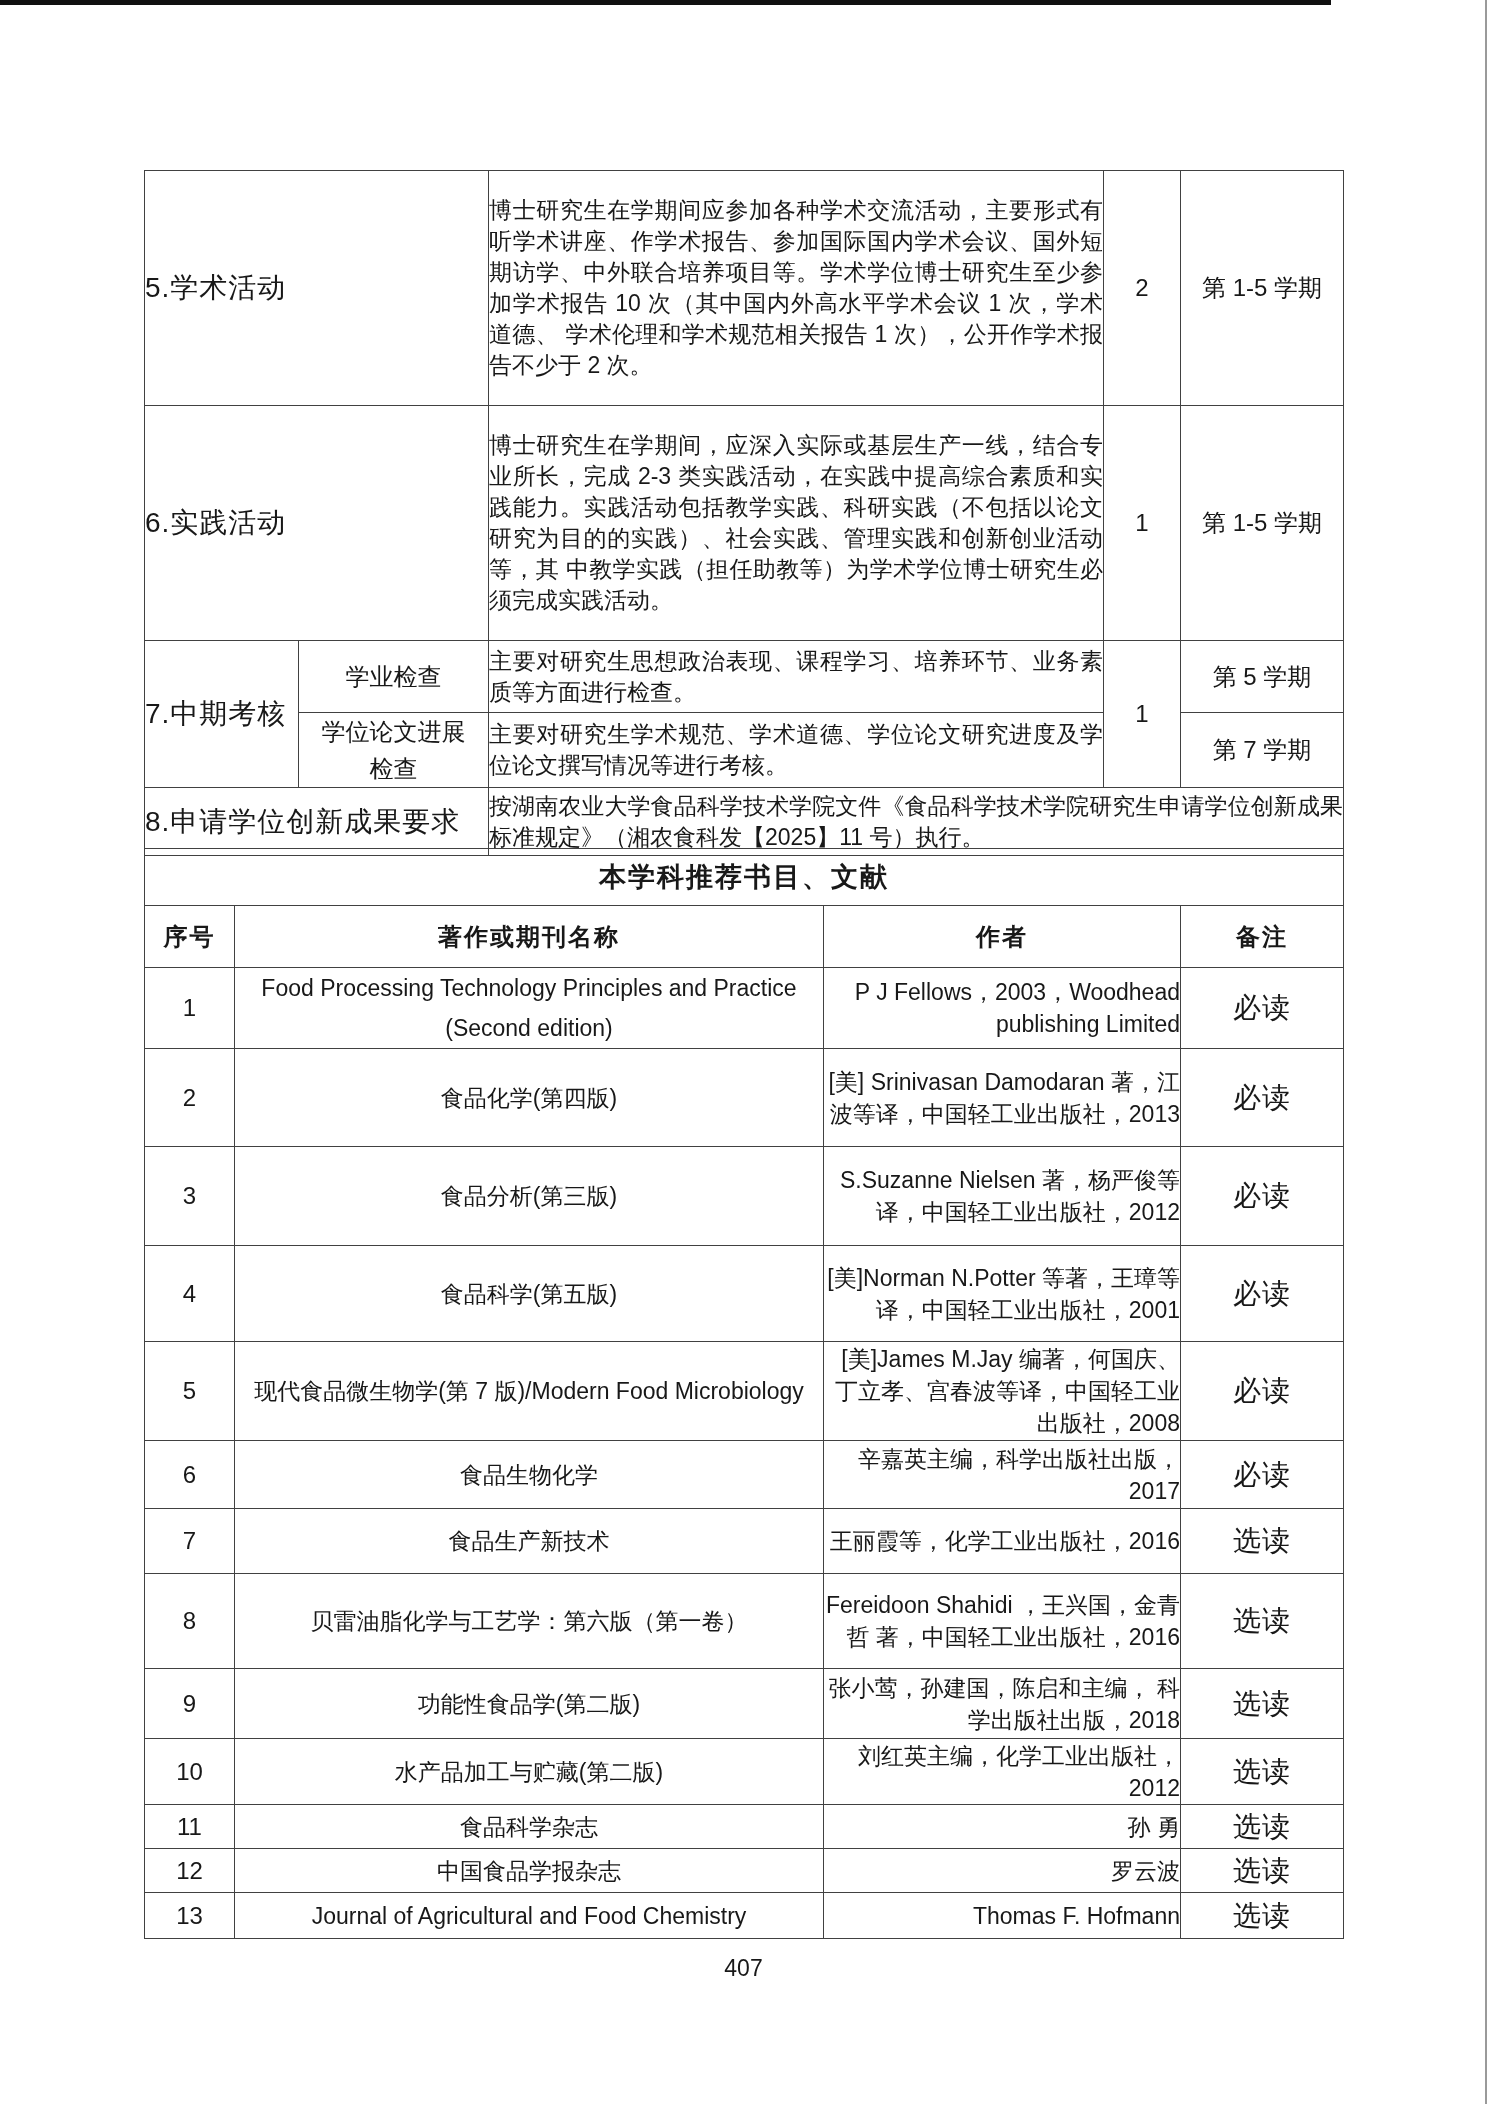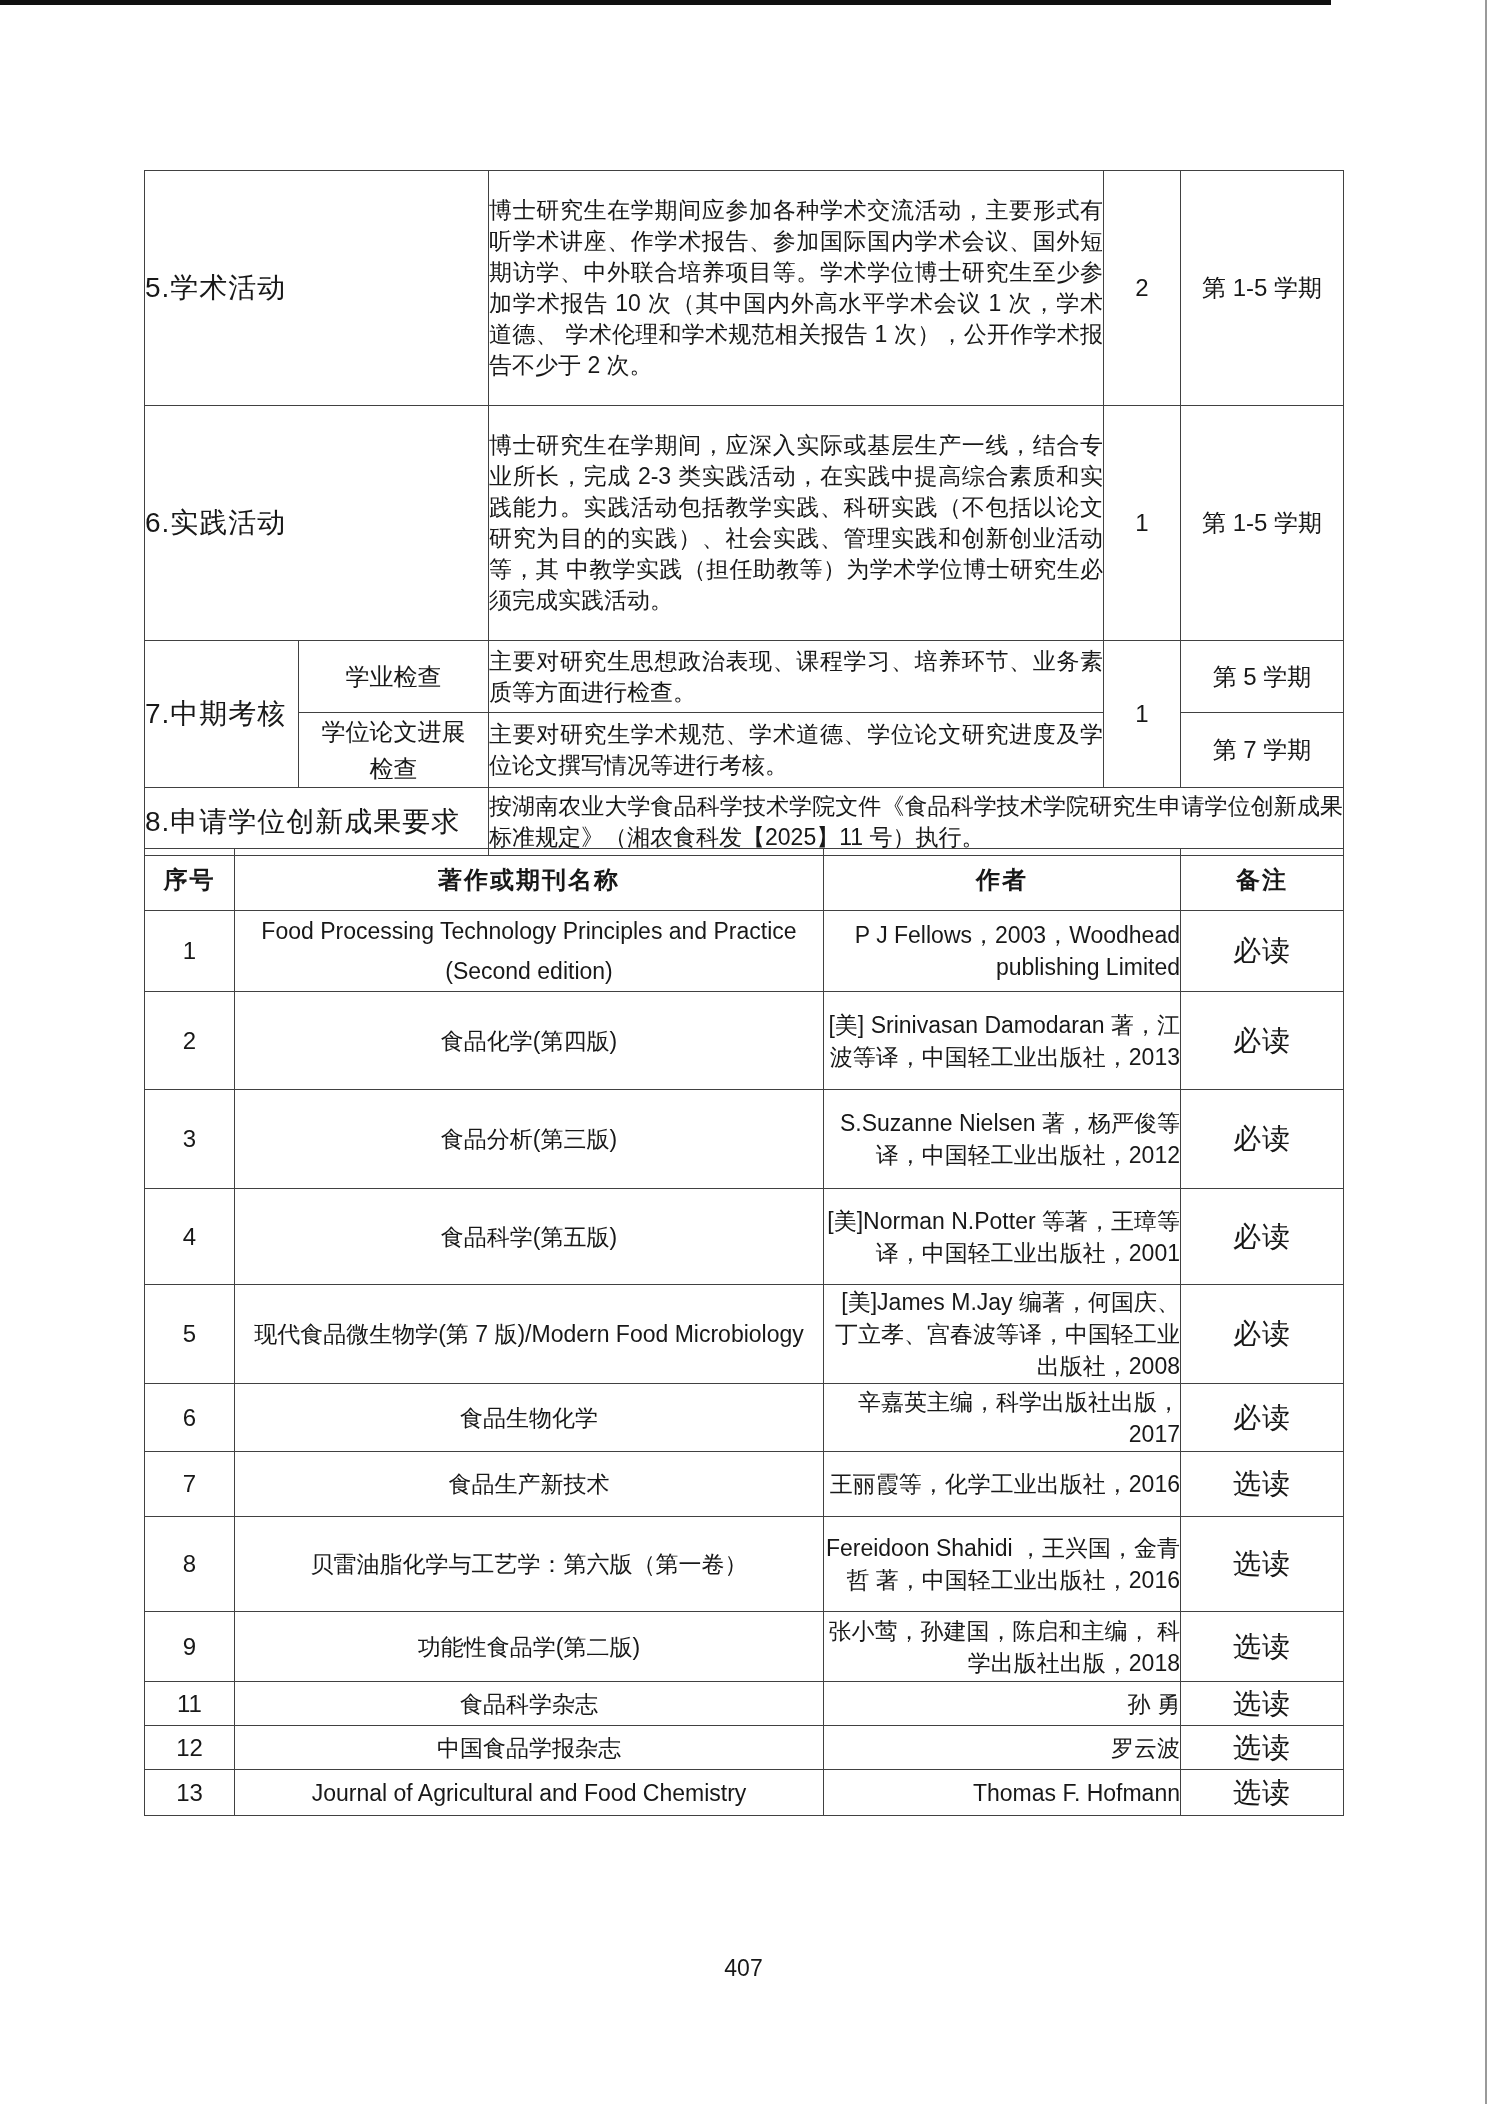--- a/index.html
+++ b/index.html
@@ -127,20 +127,23 @@
     </table>
 
   <table class="tbl books-table">
     <colgroup>
       <col style="width:90px">
         <col style="width:589px">
         <col style="width:357px">
         <col style="width:163px">
     </colgroup>
     <tbody>
+        <tr style="height:57px">
+      <td colspan="4" class="title">本学科推荐书目、文献</td>
+    </tr>
     <tr class="hdr" style="height:62px">
       <td>序号</td>
       <td>著作或期刊名称</td>
       <td>作者</td>
       <td>备注</td>
     </tr>
     <tr style="height:73px">
       <td class="b-idx">1</td>
       <td class="b-name">Food Processing Technology Principles and Practice (Second edition)</td>
       <td class="b-author">P J Fellows，2003，Woodhead publishing Limited</td>
@@ -187,20 +190,26 @@
       <td class="b-name">贝雷油脂化学与工艺学：第六版（第一卷）</td>
       <td class="b-author">Fereidoon Shahidi ，王兴国，金青哲 著，中国轻工业出版社，2016</td>
       <td class="b-note">选读</td>
     </tr>
     <tr style="height:70px">
       <td class="b-idx">9</td>
       <td class="b-name">功能性食品学(第二版)</td>
       <td class="b-author">张小莺，孙建国，陈启和主编， 科学出版社出版，2018</td>
       <td class="b-note">选读</td>
     </tr>
+    <tr style="height:66px">
+      <td class="b-idx">10</td>
+      <td class="b-name">水产品加工与贮藏(第二版)</td>
+      <td class="b-author">刘红英主编，化学工业出版社，2012</td>
+      <td class="b-note">选读</td>
+    </tr>
     <tr style="height:44px">
       <td class="b-idx">11</td>
       <td class="b-name">食品科学杂志</td>
       <td class="b-author">孙 勇</td>
       <td class="b-note">选读</td>
     </tr>
     <tr style="height:44px">
       <td class="b-idx">12</td>
       <td class="b-name">中国食品学报杂志</td>
       <td class="b-author">罗云波</td>

